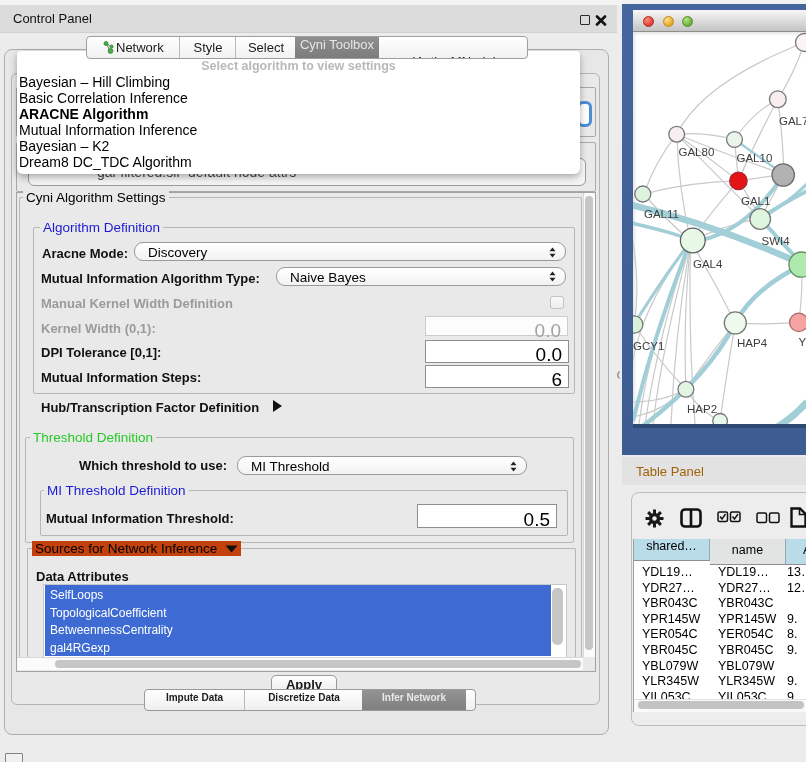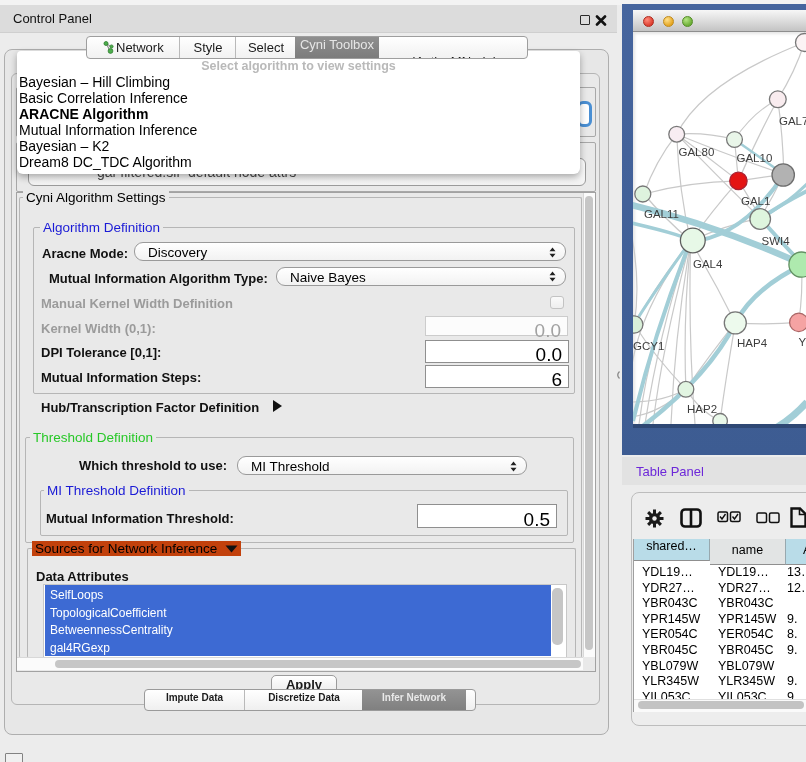--- a/index.html
+++ b/index.html
@@ -59,21 +59,21 @@
   <div class="fs" style="left:33px;top:227px;width:540px;height:165px;">
     <span class="lg" style="left:6px;color:#1a1ad6;background:#e9e9e9;">Algorithm Definition</span>
   </div>
   <div class="lbl" style="left:42px;top:246px;">Aracne Mode:</div>
   <div class="combo" style="left:134px;top:242px;width:430px;height:17px;">
     <div class="ct">Discovery</div>
     <svg class="arrows" style="right:8px;top:3.5px;" width="7" height="11" viewBox="0 0 7 11">
         <path d="M3.5,0.5 L6.5,4.2 L0.5,4.2 Z M3.5,10.5 L0.5,6.8 L6.5,6.8 Z" fill="#222"></path>
       </svg>
   </div>
-  <div class="lbl" style="left:41px;top:271px;margin-left:8px;">Mutual Information Algorithm Type:</div>
+  <div class="lbl" style="left:41px;top:271px;">Mutual Information Algorithm Type:</div>
   <div class="combo" style="left:276px;top:266.5px;width:288px;height:17px;">
     <div class="ct">Naive Bayes</div>
     <svg class="arrows" style="right:8px;top:3.5px;" width="7" height="11" viewBox="0 0 7 11">
         <path d="M3.5,0.5 L6.5,4.2 L0.5,4.2 Z M3.5,10.5 L0.5,6.8 L6.5,6.8 Z" fill="#222"></path>
       </svg>
   </div>
   <div class="lblg" style="left:41px;top:296px;">Manual Kernel Width Definition</div>
   <div class="abs" style="left:550px;top:296px;width:12px;height:11px;background:linear-gradient(#fafafa,#eeeeee);border:1px solid #c3c3c3;border-radius:3px;"></div>
   <div class="lblg" style="left:41px;top:321px;">Kernel Width (0,1):</div>
   <div class="tfield" style="left:425px;top:316px;width:141px;height:18px;border:1px solid #cccccc;background:#fcfcfc;">
@@ -269,21 +269,21 @@
         <text x="165.5" y="313.5">Y</text>
         <text x="54" y="381">HAP2</text>
       </g>
     </svg>
   </div>
 
   <div class="abs" style="left:11px;top:420px;width:173px;height:4px;background:rgba(20,35,60,0.35);"></div>
 </div>
 
 <div class="abs" style="left:622px;top:457px;width:184px;height:28px;background:#e2e2e2;">
-  <div class="abs" style="left:14px;top:7px;font-size:13px;color:#6d28d9;">Table Panel</div>
+  <div class="abs" style="left:14px;top:7px;font-size:13px;color:#a16207;">Table Panel</div>
 </div>
 <div class="abs" style="left:631px;top:492px;width:182px;height:232px;background:#ededed;border:1px solid #bdbdbd;border-radius:8px;"></div>
 
 <svg class="abs" style="left:645px;top:509px;" width="19" height="19" viewBox="0 0 19 19">
   <g fill="#1a1a1a">
     <circle cx="9.5" cy="9.5" r="5.6"></circle>
     <g>
       <rect x="8" y="0.5" width="3" height="4.5"></rect>
       <rect x="8" y="14" width="3" height="4.5"></rect>
       <rect x="0.5" y="8" width="4.5" height="3"></rect>

